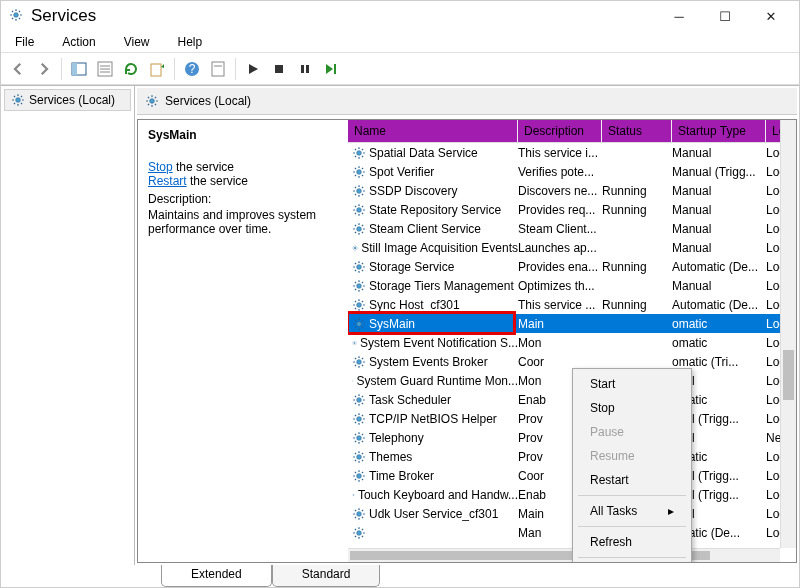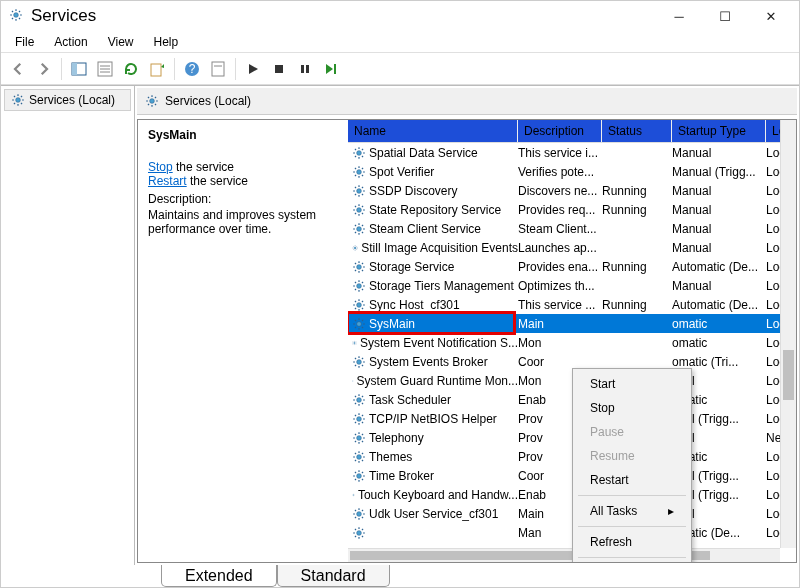--- a/index.html
+++ b/index.html
@@ -2,54 +2,54 @@
 <html><head>
   <meta charset="utf-8">
   <style>
     * { margin: 0; padding: 0; box-sizing: border-box; font-family: 'Segoe UI', Tahoma, sans-serif; font-size: 12px; }
     body { background: #fff; width: 800px; height: 588px; overflow: hidden; border: 1px solid #ccc; display: flex; flex-direction: column; }
     .titlebar { display: flex; align-items: center; height: 30px; padding: 0 8px; }
     .titlebar .icon { width: 16px; height: 16px; margin-right: 6px; }
     .titlebar .title { flex: 1; font-size: 17px; }
     .win-controls { display: flex; gap: 18px; padding-right: 6px; }
     .win-btn { width: 28px; height: 20px; display: flex; align-items: center; justify-content: center; font-size: 13px; color: #222; }
-    .menubar { display: flex; gap: 4px; height: 22px; padding: 0 6px; align-items: center; border-bottom: 1px solid #e0e0e0; text-align: center; }
+    .menubar { display: flex; gap: 12px; height: 22px; padding: 0 6px; align-items: center; border-bottom: 1px solid #e0e0e0; text-align: center; }
     .menubar span { padding: 2px 8px; }
     .toolbar { display: flex; align-items: center; gap: 4px; height: 32px; padding: 2px 6px; border-bottom: 1px solid #dcdcdc; }
     .tb-btn { width: 22px; height: 22px; display: flex; align-items: center; justify-content: center; border: 1px solid transparent; }
     .tb-sep { width: 1px; height: 22px; background: #ddd; margin: 0 2px; }
     .body { flex: 1; display: flex; border-top: 1px solid #bbb; overflow: hidden; }
     .left-pane { width: 158px; border-right: 1px solid #bbb; padding: 3px; }
     .tree-item { display: flex; align-items: center; gap: 4px; padding: 3px 6px; background: #f0f0f0; border: 1px solid #d0d0d0; }
     .right-pane { flex: 1; display: flex; flex-direction: column; position: relative; }
     .right-header { display: flex; align-items: center; gap: 6px; padding: 6px 8px; background: #f0f0f0; border-bottom: 1px solid #ccc; margin: 2px; }
     .right-body { flex: 1; display: flex; border: 1px solid #888; margin: 2px; overflow: hidden; position: relative; }
     .detail-pane { width: 210px; padding: 8px 10px; overflow: hidden; }
     .detail-pane .svc-name { font-weight: bold; margin-bottom: 18px; }
     .detail-pane a { color: #0066cc; text-decoration: underline; }
     .detail-pane .desc-label { margin-top: 4px; margin-bottom: 2px; }
     .list-pane { flex: 1; overflow: hidden; position: relative; }
-    .list-header { display: flex; background: #1d4ed8; border-bottom: 1px solid #ddd; }
+    .list-header { display: flex; background: #a21caf; border-bottom: 1px solid #ddd; }
     .list-header div { padding: 4px 6px; border-right: 1px solid #eee; font-size: 12px; }
     .list-rows { overflow: auto; height: calc(100% - 24px); }
     .row { display: flex; align-items: center; height: 19px; white-space: nowrap; }
     .row.selected { background: #0078d7; color: #fff; }
     .c-name { width: 170px; padding-left: 4px; display: flex; align-items: center; gap: 3px; overflow: hidden; }
     .c-desc { width: 84px; overflow: hidden; text-overflow: ellipsis; }
     .c-status { width: 70px; overflow: hidden; }
     .c-startup { width: 94px; overflow: hidden; text-overflow: ellipsis; }
     .c-logon { width: 30px; overflow: hidden; }
     .highlight-box { position: absolute; border: 3px solid #e20000; pointer-events: none; z-index: 10; }
     .ctx-menu { position: absolute; background: #f2f2f2; border: 1px solid #a9a9a9; box-shadow: 2px 2px 5px rgba(0,0,0,0.25); padding: 3px; width: 120px; z-index: 20; margin-top: 44px; }
     .ctx-item { padding: 5px 14px; font-size: 12px; display: flex; justify-content: space-between; align-items: center; }
     .ctx-item.disabled { color: #a0a0a0; }
     .ctx-sep { height: 1px; background: #d0d0d0; margin: 3px 2px; }
     .ctx-item.bold { font-weight: bold; }
     .tabs-row { display: flex; padding-left: 160px; height: 22px; }
-    .tab { border: 1px solid #999; border-top: none; padding: 2px 23px; background: #f5f5f5; border-radius: 0 0 5px 5px; margin-right: 0px; font-size: 16px; }
+    .tab { border: 1px solid #999; border-top: none; padding: 2px 29px; background: #f5f5f5; border-radius: 0 0 5px 5px; margin-right: 0px; font-size: 12px; }
     .tab.active { background: #fff; }
     .gear-icon { width:14px; height:14px; }
     .scrollbar-v { position:absolute; right:0; top:0; bottom:14px; width:16px; background:#f0f0f0; border-left:1px solid #ddd; }
     .scrollbar-v .thumb { position:absolute; left:2px; right:2px; top:230px; height:50px; background:#c0c0c0; }
     .scrollbar-h { position:absolute; left:0; right:16px; bottom:0; height:14px; background:#f0f0f0; border-top:1px solid #ddd; }
     .scrollbar-h .thumb { position:absolute; top:2px; bottom:2px; left:2px; width:360px; background:#c0c0c0; }
     svg.nav-arrow { width:18px; height:18px; }
   </style>
 </head>
 <body>

